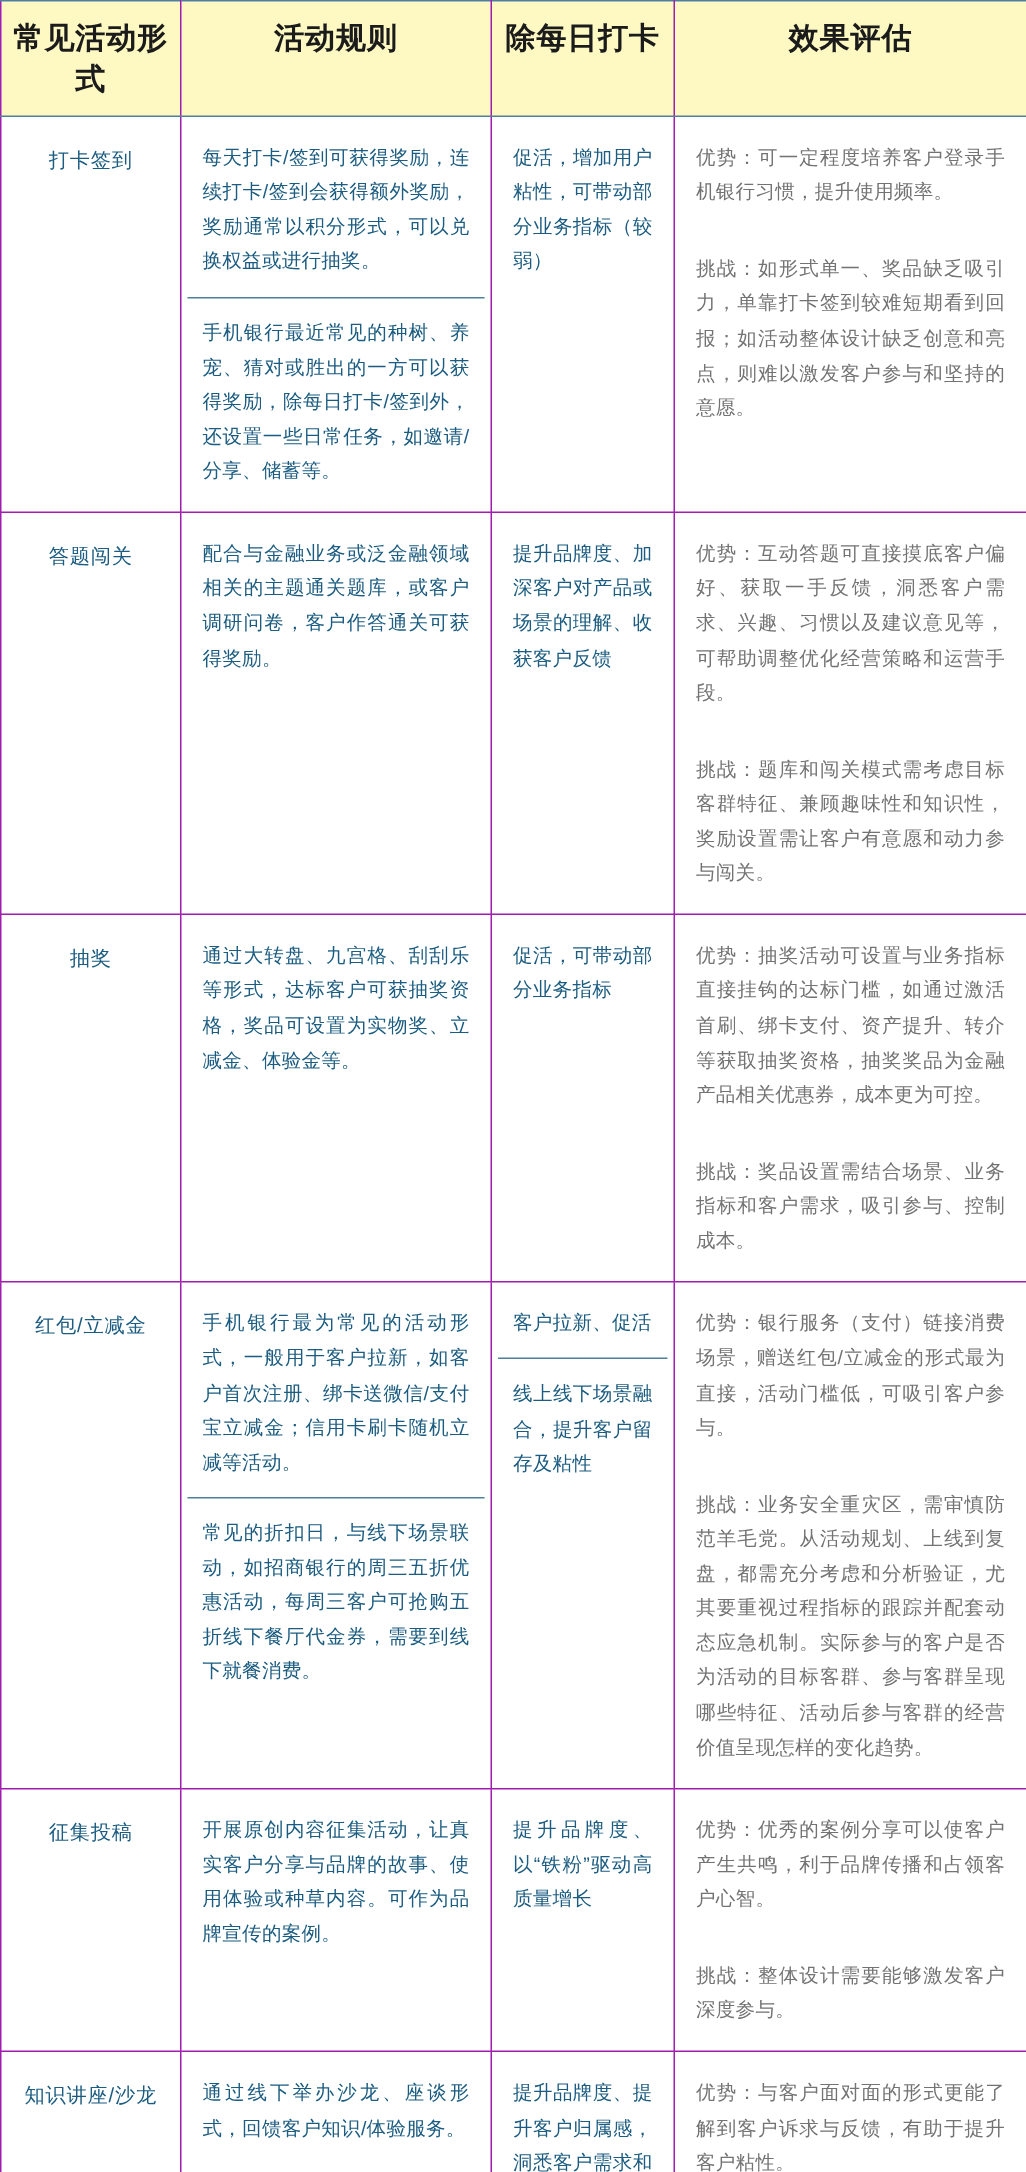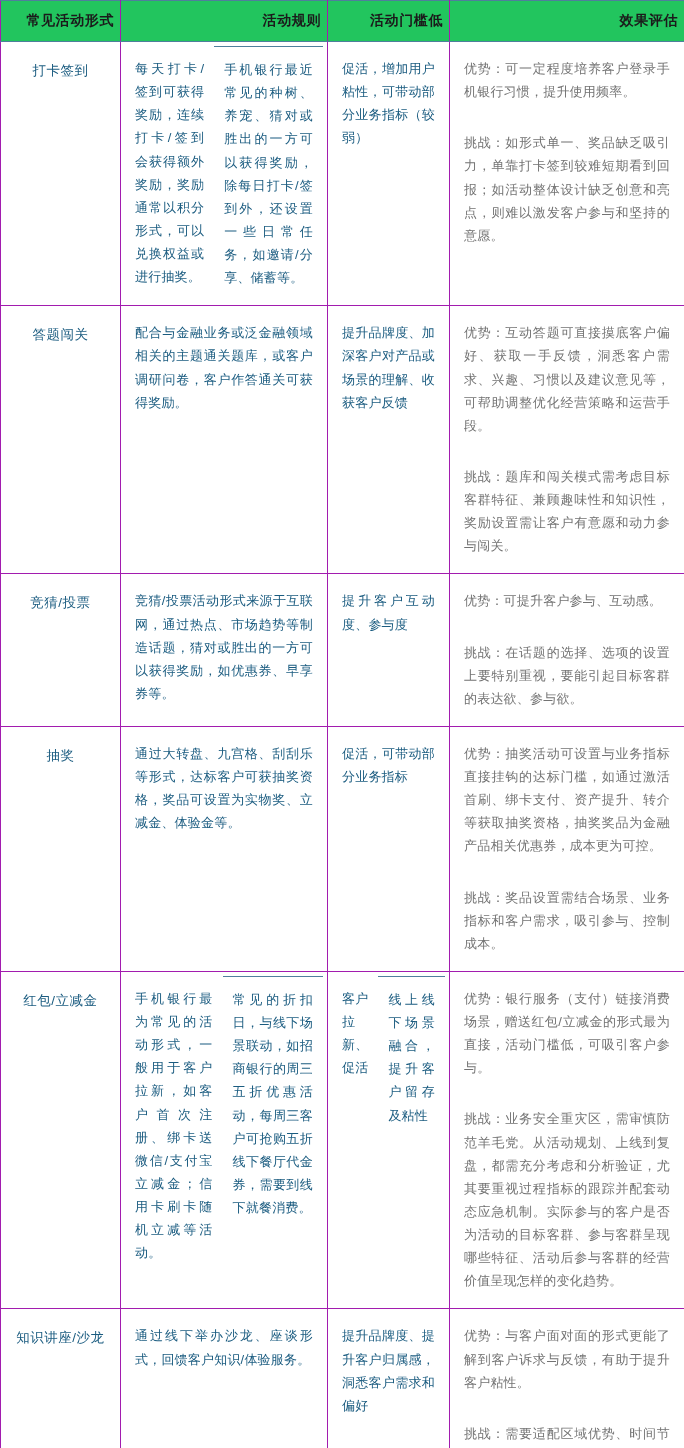--- a/index.html
+++ b/index.html
@@ -27,25 +27,25 @@
   table.matrix col.c1 { width: 207px; }
   table.matrix col.c2 { width: 122px; }
   table.matrix col.c3 { width: 235px; }
 
   table.matrix th, table.matrix td {
     border: 1px solid #a21caf;
     vertical-align: top;
     padding: 4px;
   }
   table.matrix thead th {
-    background: #22c55e;
-    font-size: 14px;
+    background: #fef9c3;
+    font-size: 20px;
     font-weight: bold;
     color: #1b1b1b;
-    text-align: right;
+    text-align: center;
     padding: 11px 6px 11px 6px;
     letter-spacing: 0.6px;
     border-top: 1px solid #4f7f9c;
     border-bottom: 1px solid #4f7f9c;
   }
   .cell-pad {
     padding: 11px 10px 12px 10px;
     font-size: 13px;
     line-height: 1.78;
     letter-spacing: 0.2px;
@@ -71,21 +71,21 @@
   }
   .sub:first-child {
     border-top: none;
   }
   .para + .para {
     margin-top: 28px;
   }
   
   .stack {
     display: flex;
-    flex-direction: row;
+    flex-direction: column;
     height: 100%;
   }
   .stack > .seg {
     flex: 1 1 auto;
   }
 </style>
 </head>
 <body>
 
 <div id="sheet">
@@ -93,21 +93,21 @@
     <colgroup>
       <col class="c0">
         <col class="c1">
         <col class="c2">
         <col class="c3">
     </colgroup>
     <thead>
       <tr>
         <th>常见活动形式</th>
         <th>活动规则</th>
-        <th>活动门槛低</th>
+        <th>除每日打卡</th>
         <th>效果评估</th>
       </tr>
     </thead>
     <tbody>
 
       <tr>
         <td class="col-name">
           <div class="cell-pad">打卡签到</div>
         </td>
         <td class="col-rule">
@@ -142,37 +142,20 @@
           <div class="cell-pad">提升品牌度、加深客户对产品或场景的理解、收获客户反馈</div>
         </td>
         <td class="col-eval">
           <div class="cell-pad">
             <div class="para">优势：互动答题可直接摸底客户偏好、获取一手反馈，洞悉客户需求、兴趣、习惯以及建议意见等，可帮助调整优化经营策略和运营手段。</div>
             <div class="para">挑战：题库和闯关模式需考虑目标客群特征、兼顾趣味性和知识性，奖励设置需让客户有意愿和动力参与闯关。</div>
           </div>
         </td>
       </tr>
 
-      <tr>
-        <td class="col-name">
-          <div class="cell-pad">竞猜/投票</div>
-        </td>
-        <td class="col-rule">
-          <div class="cell-pad">竞猜/投票活动形式来源于互联网，通过热点、市场趋势等制造话题，猜对或胜出的一方可以获得奖励，如优惠券、早享券等。</div>
-        </td>
-        <td class="col-goal">
-          <div class="cell-pad">提升客户互动度、参与度</div>
-        </td>
-        <td class="col-eval">
-          <div class="cell-pad">
-            <div class="para">优势：可提升客户参与、互动感。</div>
-            <div class="para">挑战：在话题的选择、选项的设置上要特别重视，要能引起目标客群的表达欲、参与欲。</div>
-          </div>
-        </td>
-      </tr>
 
       <tr>
         <td class="col-name">
           <div class="cell-pad">抽奖</div>
         </td>
         <td class="col-rule">
           <div class="cell-pad">通过大转盘、九宫格、刮刮乐等形式，达标客户可获抽奖资格，奖品可设置为实物奖、立减金、体验金等。</div>
         </td>
         <td class="col-goal">
           <div class="cell-pad">促活，可带动部分业务指标</div>
@@ -210,20 +193,37 @@
           </div>
         </td>
         <td class="col-eval">
           <div class="cell-pad">
             <div class="para">优势：银行服务（支付）链接消费场景，赠送红包/立减金的形式最为直接，活动门槛低，可吸引客户参与。</div>
             <div class="para">挑战：业务安全重灾区，需审慎防范羊毛党。从活动规划、上线到复盘，都需充分考虑和分析验证，尤其要重视过程指标的跟踪并配套动态应急机制。实际参与的客户是否为活动的目标客群、参与客群呈现哪些特征、活动后参与客群的经营价值呈现怎样的变化趋势。</div>
           </div>
         </td>
       </tr>
 
+      <tr>
+        <td class="col-name">
+          <div class="cell-pad">征集投稿</div>
+        </td>
+        <td class="col-rule">
+          <div class="cell-pad">开展原创内容征集活动，让真实客户分享与品牌的故事、使用体验或种草内容。可作为品牌宣传的案例。</div>
+        </td>
+        <td class="col-goal">
+          <div class="cell-pad">提升品牌度、以“铁粉”驱动高质量增长</div>
+        </td>
+        <td class="col-eval">
+          <div class="cell-pad">
+            <div class="para">优势：优秀的案例分享可以使客户产生共鸣，利于品牌传播和占领客户心智。</div>
+            <div class="para">挑战：整体设计需要能够激发客户深度参与。</div>
+          </div>
+        </td>
+      </tr>
 
       <tr>
         <td class="col-name">
           <div class="cell-pad">知识讲座/沙龙</div>
         </td>
         <td class="col-rule">
           <div class="cell-pad">通过线下举办沙龙、座谈形式，回馈客户知识/体验服务。</div>
         </td>
         <td class="col-goal">
           <div class="cell-pad">提升品牌度、提升客户归属感，洞悉客户需求和偏好</div>

